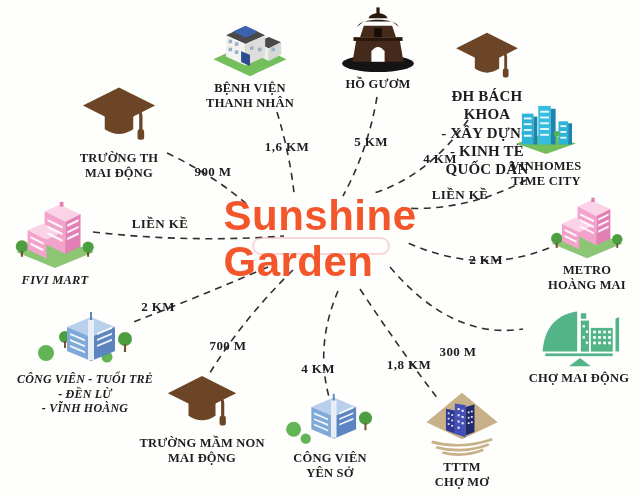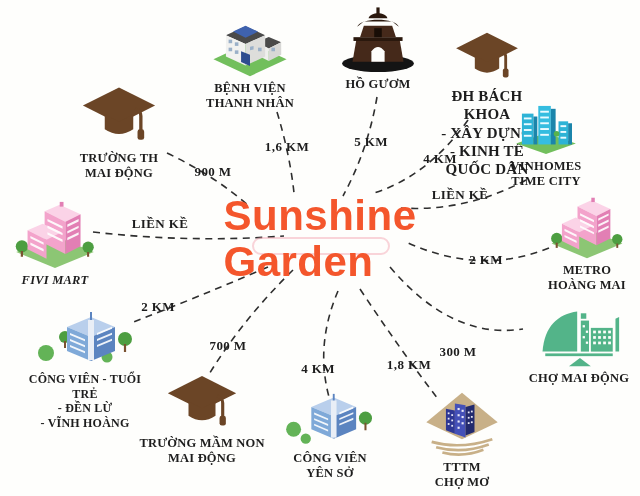--- a/index.html
+++ b/index.html
@@ -10,21 +10,21 @@
   }
   .lines{position:absolute; left:0; top:0; pointer-events:none;}
   .lines path{fill:none; stroke:#2e2e2e; stroke-width:1.6; stroke-dasharray:7 5.5;}
   .node{position:absolute; text-align:center;}
   .node svg{display:inline-block; vertical-align:bottom;}
   .node-label{
     margin-top:3px; font-weight:bold; font-size:12.5px; line-height:1.22;
     color:#1d1d1d; white-space:pre-line; letter-spacing:.2px;
   }
   .node-label.small{font-size:15px;}
-  .node-label.tight{font-size:12px;}
+  .node-label.tight{font-size:12px;font-style:italic;}
   .dist{
     position:absolute; transform:translateX(-50%);
     font-weight:bold; font-size:13px; color:#1d1d1d; letter-spacing:.4px;
     white-space:nowrap;
   }
   #center-title{
     position:absolute; left:320px; top:193px; transform:translateX(-50%);
     text-align:left; font-family:"Liberation Sans","DejaVu Sans",sans-serif;
     font-weight:bold; font-size:42px; line-height:46px; color:#f4562c;
     letter-spacing:.5px; z-index:3;

